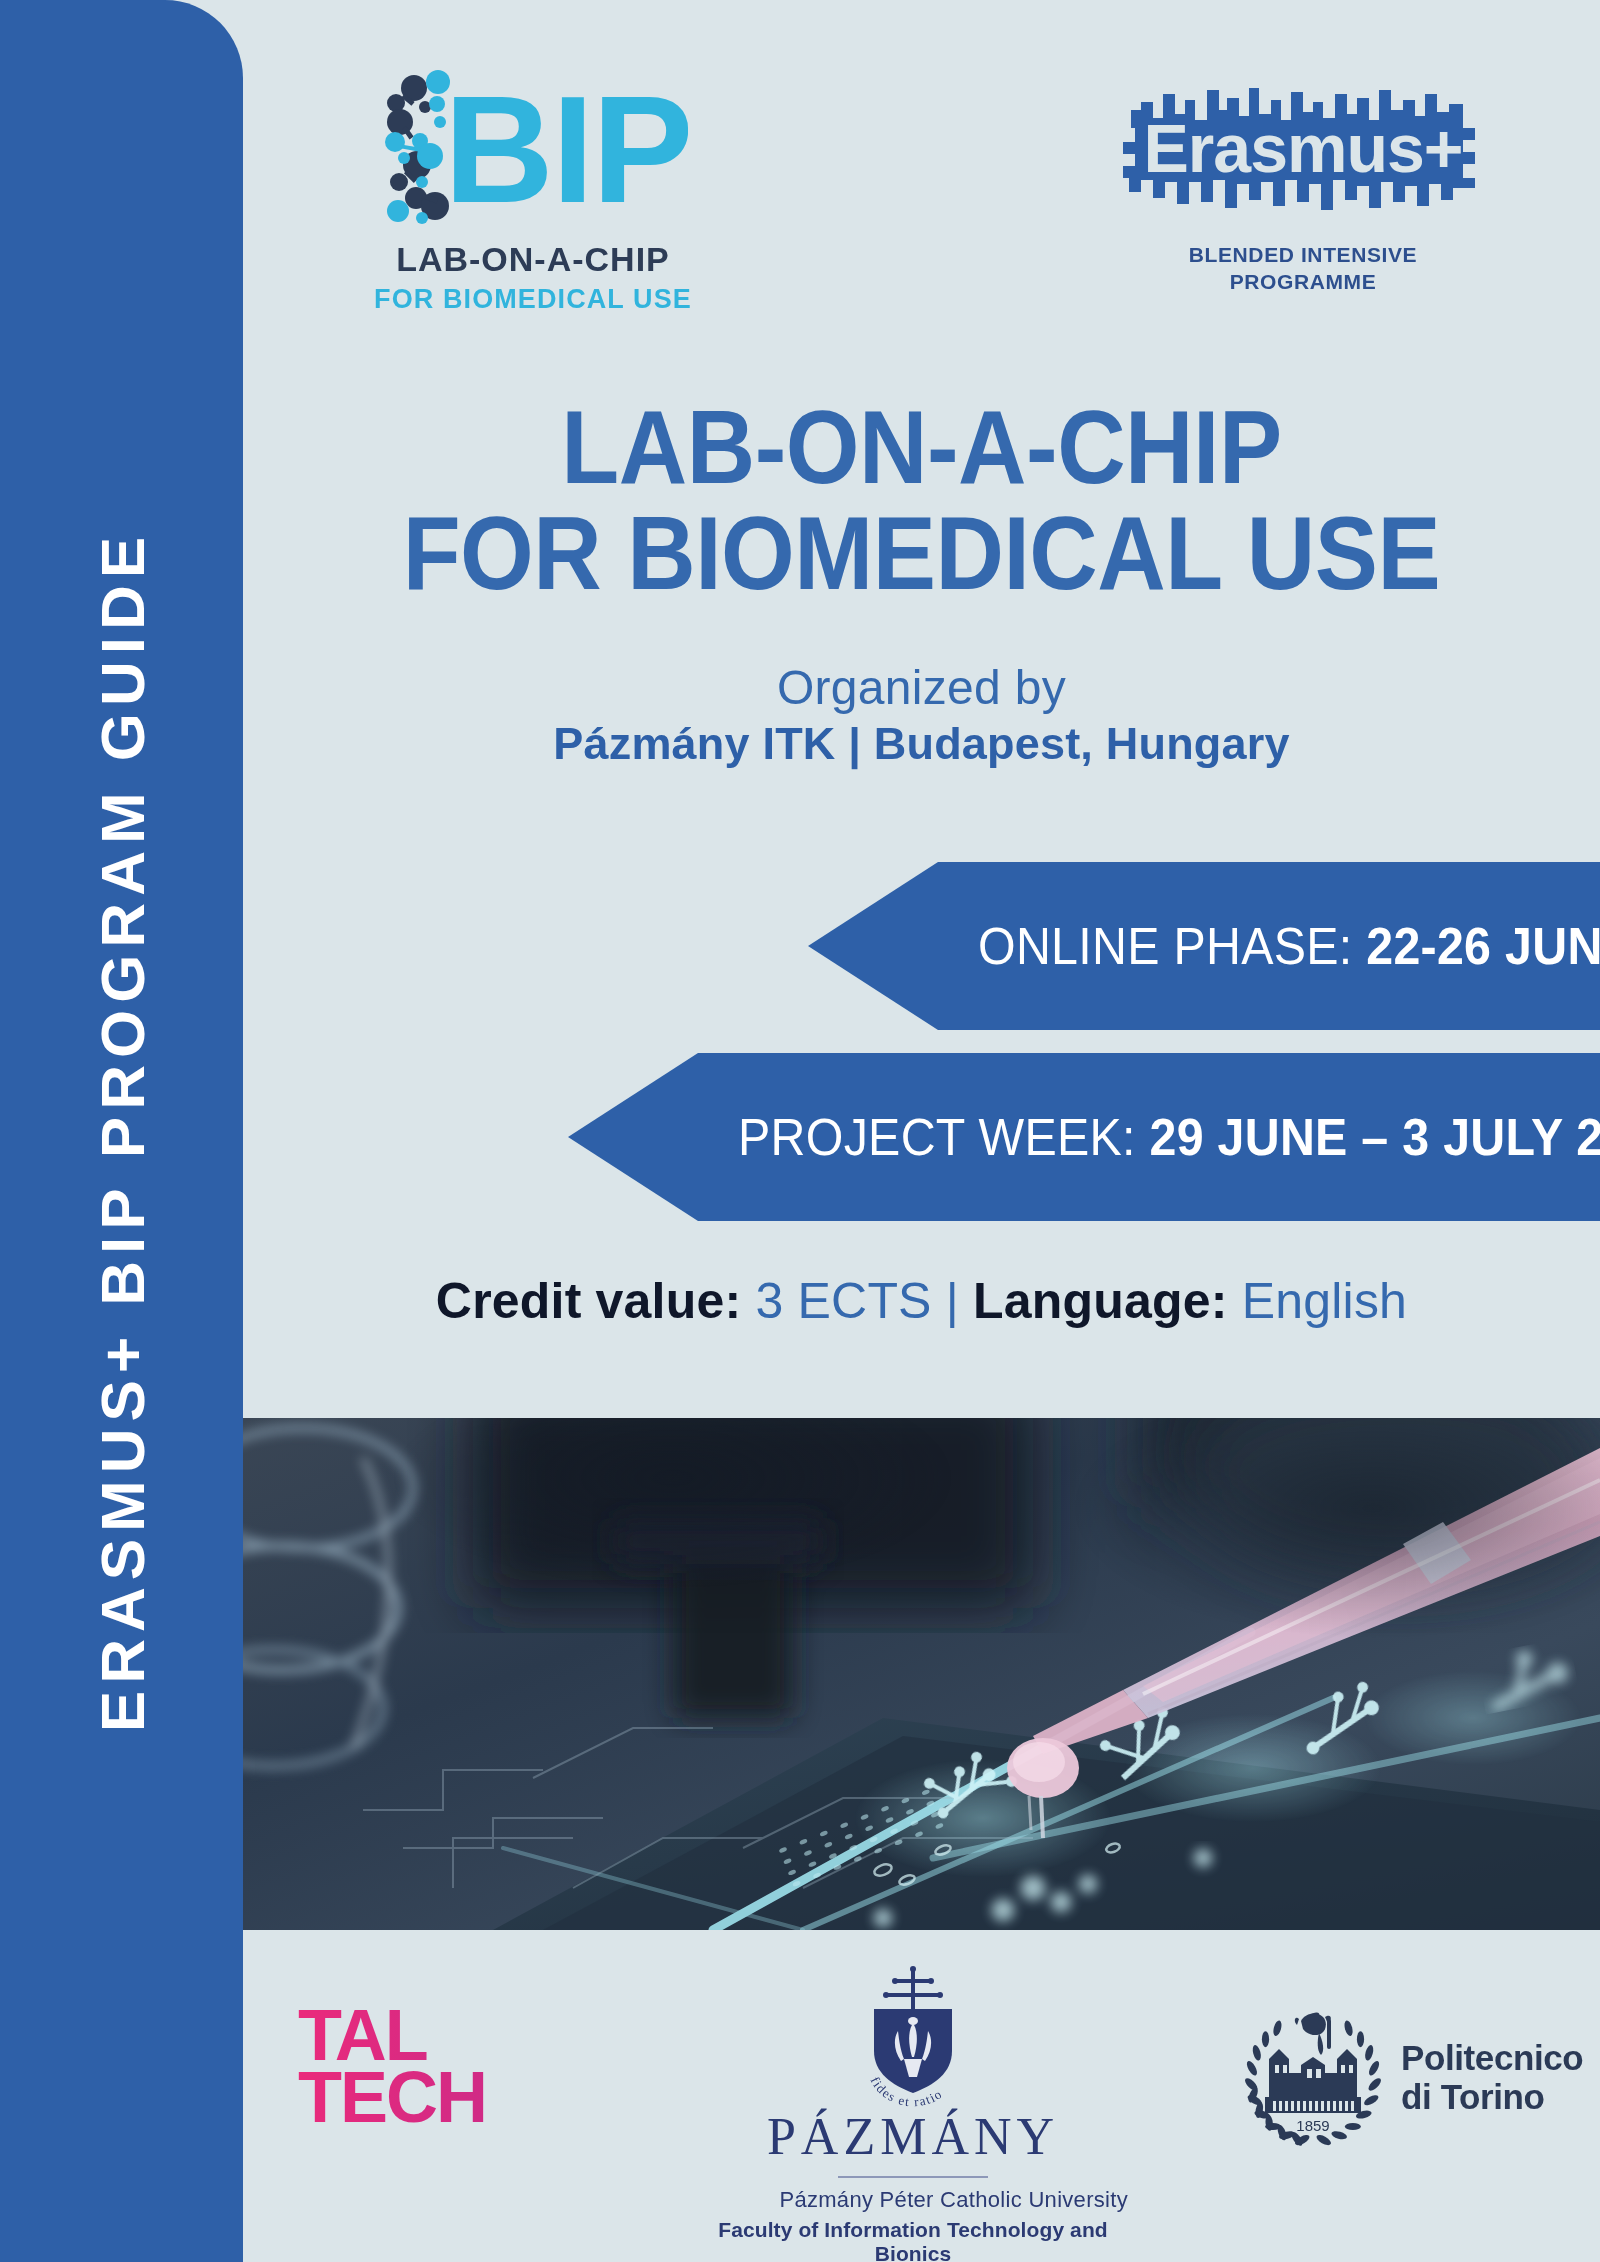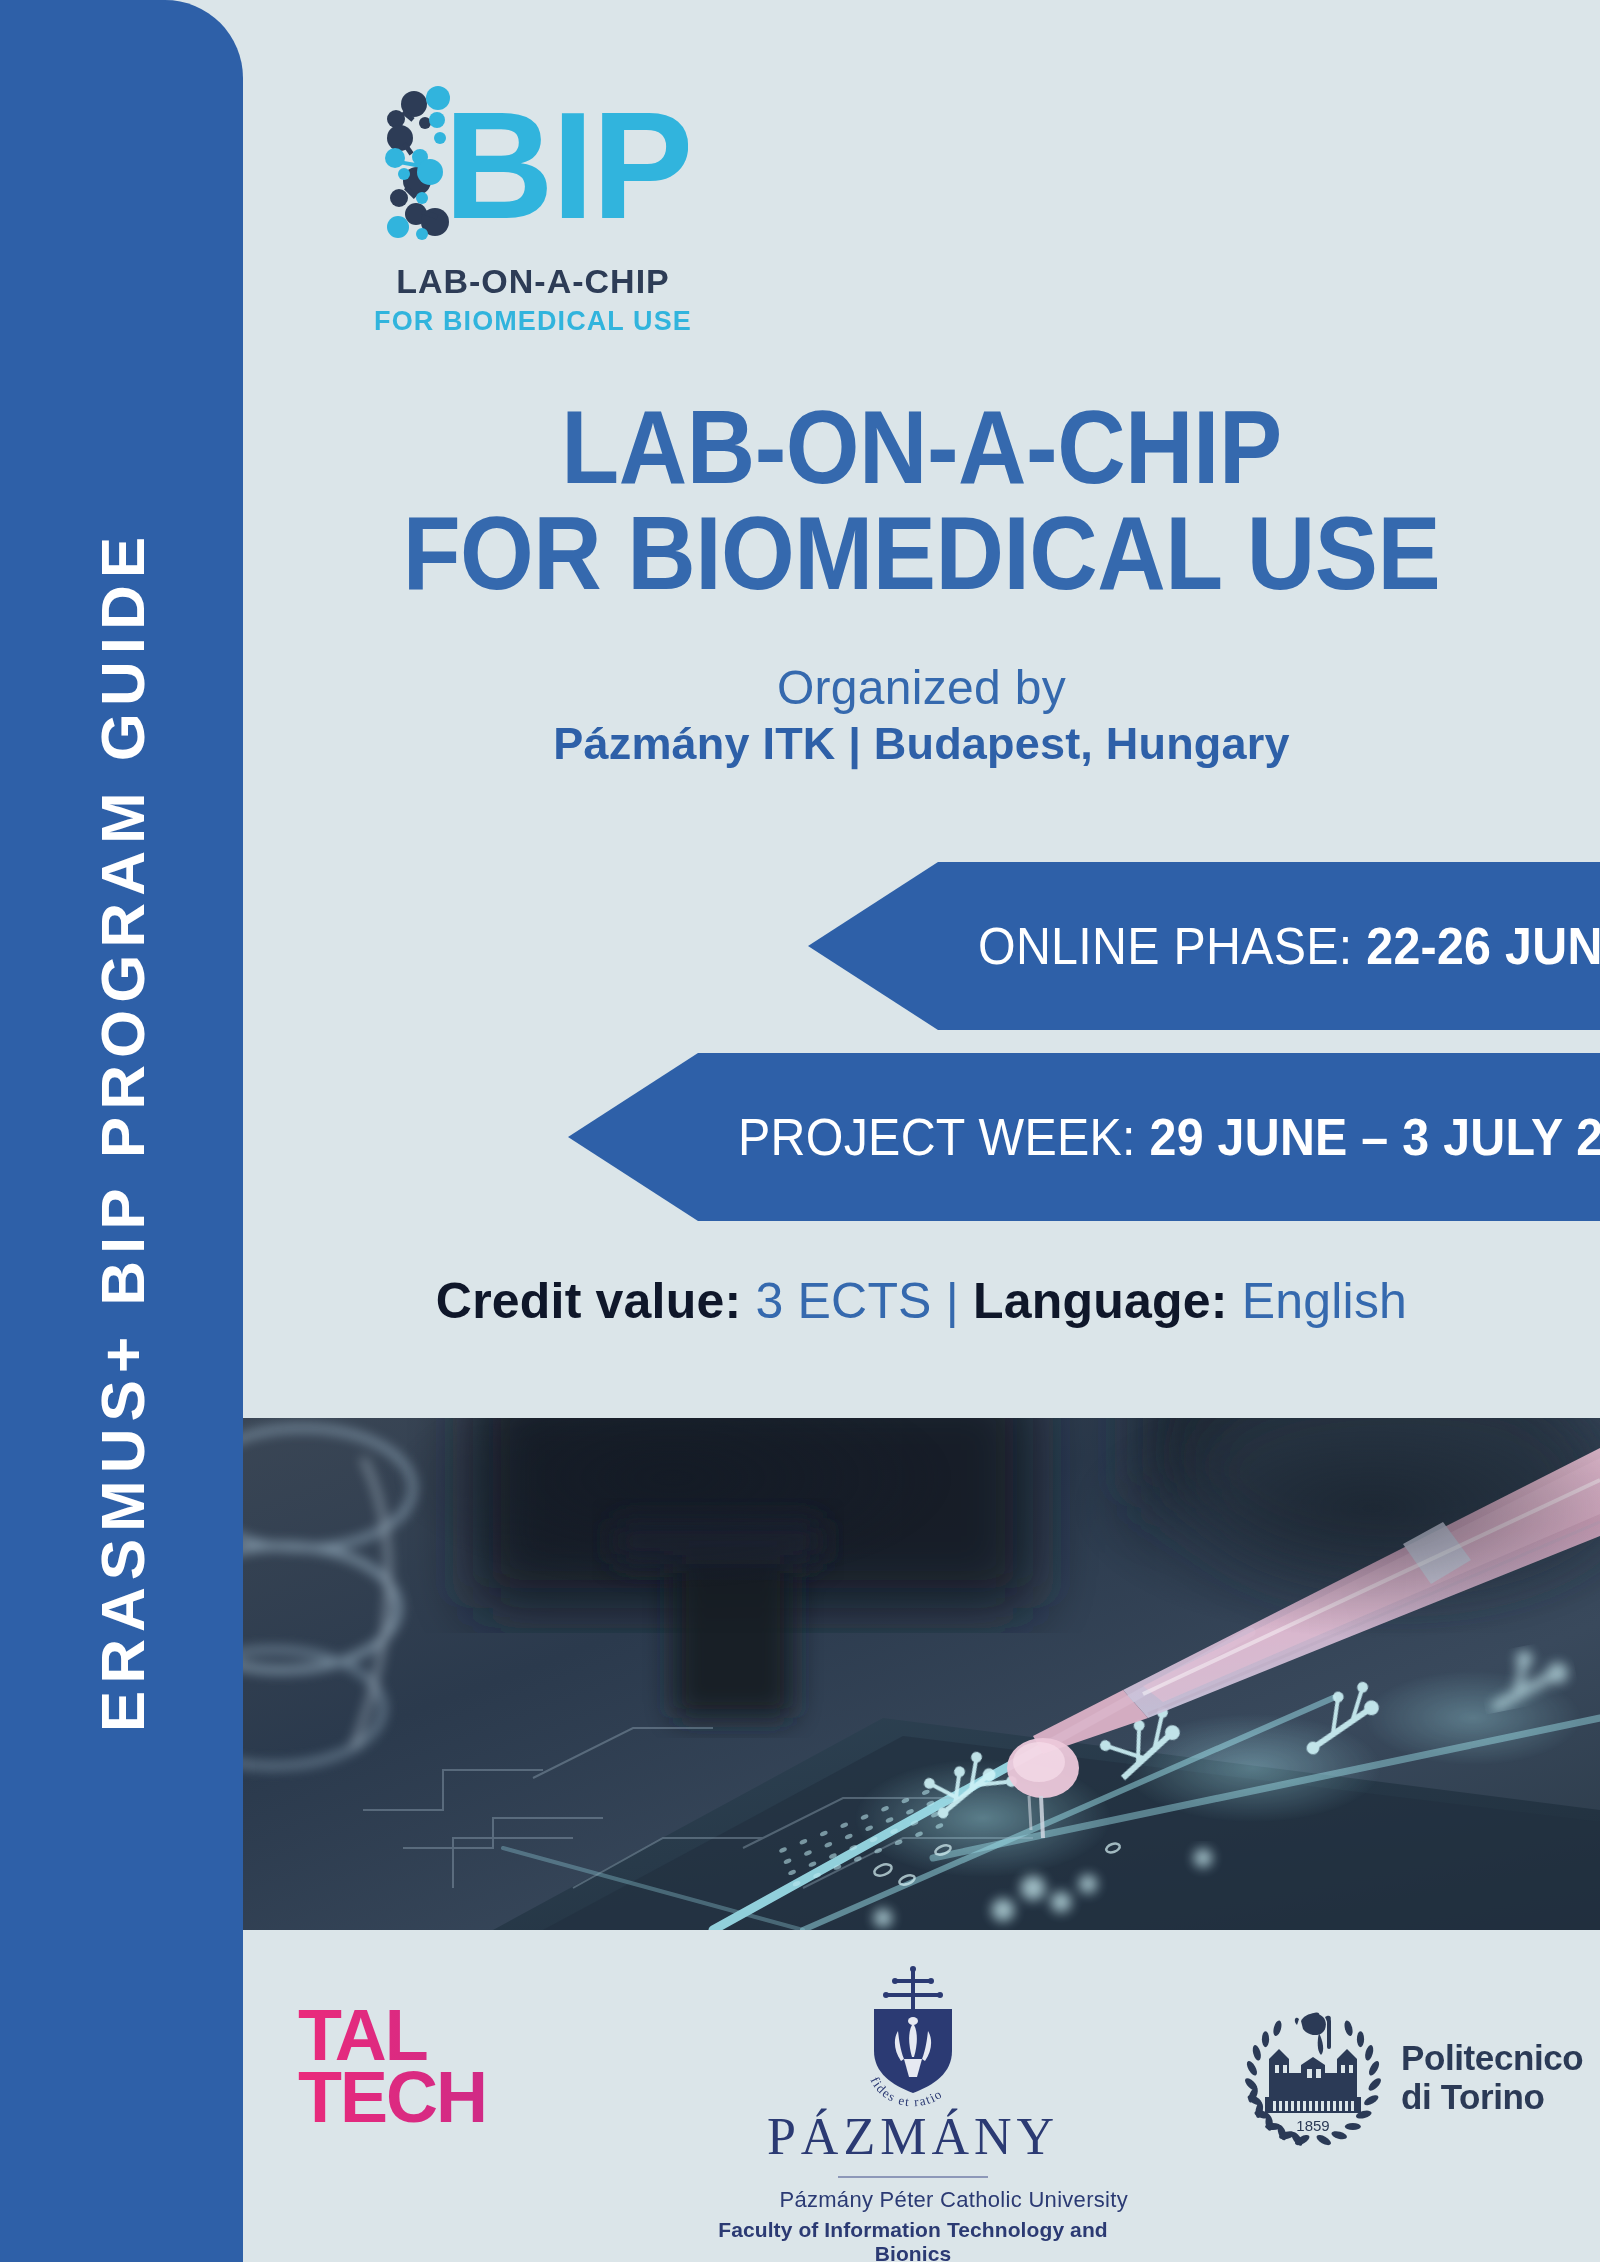--- a/index.html
+++ b/index.html
@@ -54,21 +54,21 @@
     position:absolute;
     left:0; top:70px;
     width:1357px; height:270px;
   }
 
   
   #bip-logo {
     position:absolute; left:90px; top:0;
     width:400px;
   }
-  #bip-mark { position:relative; height:160px; width:310px; margin:16px auto;text-align:center; }
+  #bip-mark { position:relative; height:160px; width:310px; margin:0 auto;text-align:center; }
   #bip-mark svg { display:block; }
   #bip-line1 {
     font-family:"Liberation Sans", sans-serif;
     font-weight:700; font-size:34px; letter-spacing:1.0px;
     color:#2d3c56; text-align:center; margin-top:10px;
     white-space:nowrap;
   }
   #bip-line2 {
     font-family:"Liberation Sans", sans-serif;
     font-weight:700; font-size:27px; letter-spacing:1.1px;
@@ -266,20 +266,53 @@
               <rect x="24" y="76" width="18" height="4" transform="rotate(10 32 78)"></rect>
             </g>
 
             <text x="66" y="132" font-family="Liberation Sans, sans-serif" font-weight="700" font-size="152" letter-spacing="-2" fill="#31b4dd">BIP</text>
           </svg>
         </div>
         <div id="bip-line1">LAB-ON-A-CHIP</div>
         <div id="bip-line2">FOR BIOMEDICAL USE</div>
       </div>
 
+      <div id="erasmus-logo">
+        <div id="erasmus-mark">
+          <svg width="360" height="150" viewBox="0 0 360 150" xmlns="http://www.w3.org/2000/svg">
+            <defs>
+              <clipPath id="erasCut">
+
+                <path d="M8,48 L8,30 L18,30 L18,22 L30,22 L30,38 L40,38 L40,14 L52,14 L52,34 L62,34
+                         L62,20 L72,20 L72,40 L84,40 L84,10 L96,10 L96,30 L104,30 L104,18 L116,18
+                         L116,36 L126,36 L126,8 L136,8 L136,34 L148,34 L148,20 L158,20 L158,40
+                         L168,40 L168,12 L180,12 L180,32 L190,32 L190,22 L200,22 L200,38 L212,38
+                         L212,14 L224,14 L224,34 L234,34 L234,18 L246,18 L246,40 L256,40 L256,10
+                         L268,10 L268,30 L280,30 L280,20 L292,20 L292,36 L302,36 L302,14 L314,14
+                         L314,32 L326,32 L326,24 L340,24 L340,48
+                         L352,48 L352,60 L340,60 L340,72 L352,72 L352,84 L340,84 L340,98 L352,98
+                         L352,108 L330,108 L330,120 L318,120 L318,104 L306,104 L306,126 L294,126
+                         L294,106 L282,106 L282,122 L270,122 L270,102 L258,102 L258,128 L246,128
+                         L246,106 L234,106 L234,120 L222,120 L222,100 L210,100 L210,130 L198,130
+                         L198,104 L186,104 L186,122 L174,122 L174,100 L162,100 L162,126 L150,126
+                         L150,102 L138,102 L138,120 L126,120 L126,104 L114,104 L114,128 L102,128
+                         L102,100 L90,100 L90,122 L78,122 L78,102 L66,102 L66,124 L54,124 L54,102
+                         L42,102 L42,118 L30,118 L30,100 L18,100 L18,112 L6,112 L6,98 L0,98 L0,86
+                         L12,86 L12,74 L0,74 L0,62 L12,62 L12,48 Z"></path>
+              </clipPath>
+            </defs>
+            <rect x="0" y="0" width="360" height="150" fill="#2e60a8" clip-path="url(#erasCut)"></rect>
+            <text x="180" y="92" text-anchor="middle" font-family="Liberation Sans, sans-serif" font-weight="700" font-size="68" letter-spacing="-1" fill="#dbe5e9">Erasmus+</text>
+          </svg>
+        </div>
+        <div id="erasmus-sub-wrap">
+          <div class="erasmus-sub">BLENDED INTENSIVE</div>
+          <div class="erasmus-sub">PROGRAMME</div>
+        </div>
+      </div>
     </div>
 
     <div id="title-block">
       <div class="title-line">LAB-ON-A-CHIP</div>
       <div class="title-line">FOR BIOMEDICAL USE</div>
     </div>
 
     <div id="organized-by">Organized by</div>
     <div id="organizer">Pázmány ITK | Budapest, Hungary</div>
 

